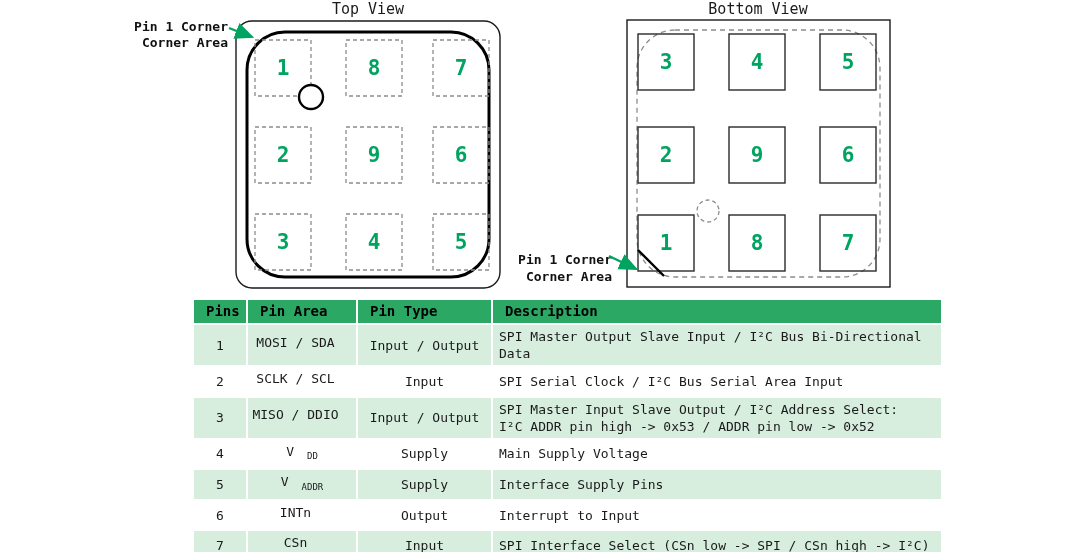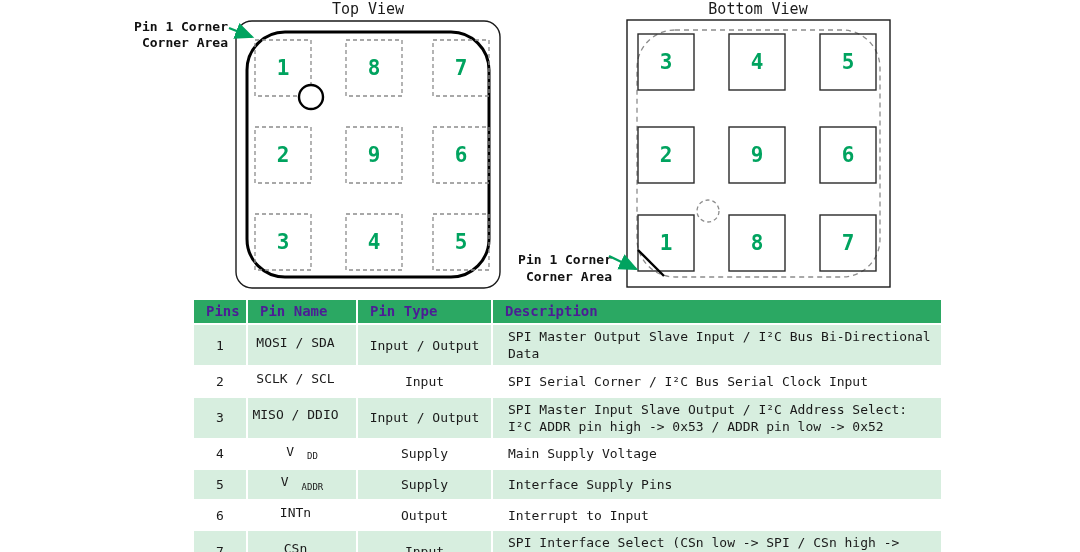--- a/index.html
+++ b/index.html
@@ -25,33 +25,33 @@
   .chamfer { stroke:#000; stroke-width:2.4; }
   .corner-label { font-size:13px; font-weight:bold; fill:#111; text-anchor:end; }
   .arrow-line { stroke:var(--accent,#00A35F); stroke-width:2.4; fill:none; }
   .arrow-head { fill:var(--accent,#00A35F); }
 
   
   .table-wrap { position:absolute; left:192px; top:298px; width:749px; }
   table { border-collapse:collapse; width:100%; table-layout:fixed; }
   col.c1 { width:54px; } col.c2 { width:110px; } col.c3 { width:135px; } col.c4 { width:450px; }
   th {
-    background:var(--header_bg,#2BA863); color:#4c1d95;
+    background:var(--header_bg,#2BA863); color:#000000;
     font-size:14px; font-weight:bold; text-align:left;
     padding:3px 4px 4px 12px; border:2px solid #fff;
   }
   td {
     font-size:13px; color:var(--ink,#1a1a1a);
     padding:3px 4px; border:2px solid #fff; vertical-align:middle;
     line-height:17px;
   }
   tr.row-alt td   { background:var(--row_alt,#D7EEDF); }
   tr.row-plain td { background:#ffffff; }
   td.c-pins, td.c-name, td.c-type { text-align:center; }
-  td.c-desc { text-align:left; padding-left:15px; white-space:pre-wrap; }
+  td.c-desc { text-align:left; padding-left:6px; white-space:pre-wrap; }
   td sub { font-size:9px;margin-left:13px; }
 </style>
 </head>
 <body>
 
 <div class="page">
 
   <svg class="diagrams" width="1080" height="298" viewBox="0 0 1080 298">
     <defs>
       <marker id="arrowhead" markerWidth="9" markerHeight="8" refX="7" refY="3.5" orient="auto">
@@ -131,39 +131,39 @@
     <table>
       <colgroup>
           <col class="c1">
           <col class="c2">
           <col class="c3">
           <col class="c4">
         </colgroup>
       <thead>
         <tr>
           <th>Pins</th>
-          <th>Pin Name</th>
+          <th>Pin Area</th>
           <th>Pin Type</th>
           <th>Description</th>
         </tr>
       </thead>
       <tbody>
     <tr class="row-alt">
       <td class="c-pins">1</td>
       <td class="c-name"><span>MOSI / SDA</span><sub></sub></td>
       <td class="c-type">Input / Output</td>
       <td class="c-desc">SPI Master Output Slave Input / I²C Bus Bi-Directional
 Data</td>
     </tr>
 
     <tr class="row-plain">
       <td class="c-pins">2</td>
       <td class="c-name"><span>SCLK / SCL</span><sub></sub></td>
       <td class="c-type">Input</td>
-      <td class="c-desc">SPI Serial Corner / I²C Bus Serial Clock Input</td>
+      <td class="c-desc">SPI Serial Clock / I²C Bus Serial Area Input</td>
     </tr>
 
     <tr class="row-alt">
       <td class="c-pins">3</td>
       <td class="c-name"><span>MISO / DDIO</span><sub></sub></td>
       <td class="c-type">Input / Output</td>
       <td class="c-desc">SPI Master Input Slave Output / I²C Address Select:
 I²C ADDR pin high -&gt; 0x53 / ADDR pin low -&gt; 0x52</td>
     </tr>
 

